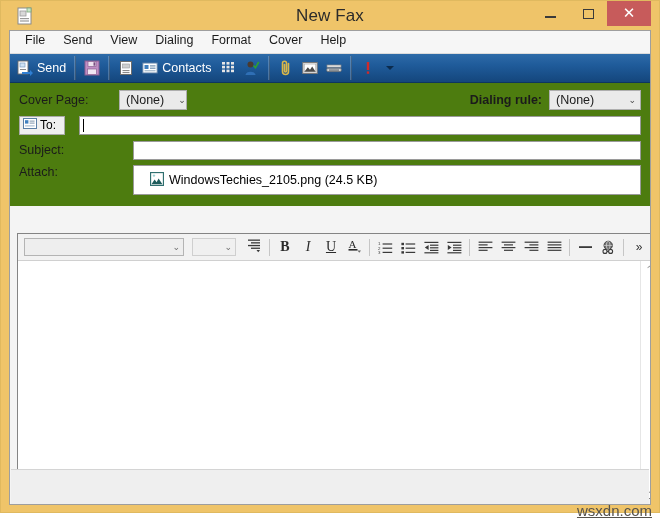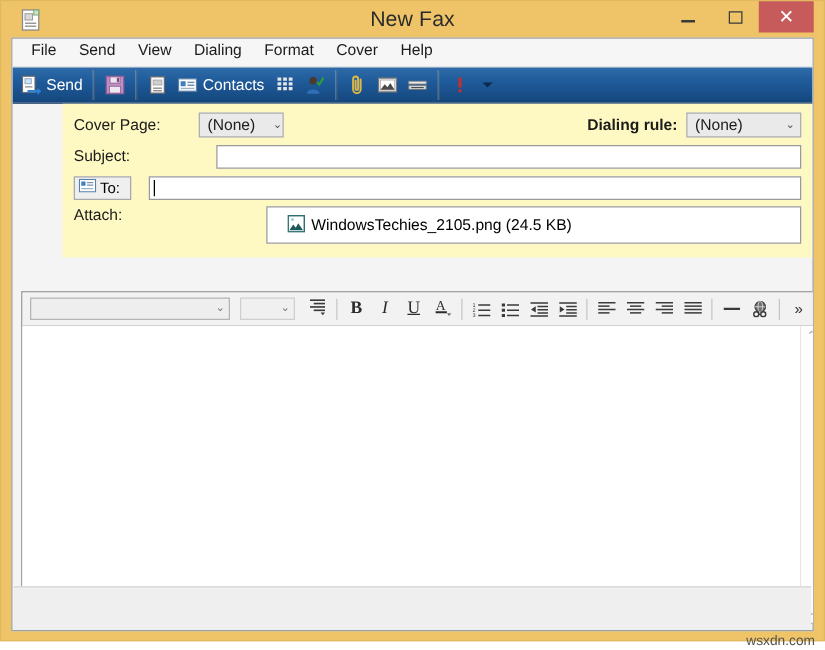--- a/index.html
+++ b/index.html
@@ -150,31 +150,30 @@
   .tb-caret {
     width: 0; height: 0;
     border-left: 4px solid transparent;
     border-right: 4px solid transparent;
     border-top: 4px solid #0b2b4d;
     margin-left: 6px;
   }
 
   
   .fields {
-    background: #fef9c3;
+    background: #4d7c0f;
     padding: 7px 9px 4px 9px;
-    margin-left: 40px;
   }
   .row {
     display: flex;
     align-items: center;
     margin-bottom: 5px;
     height: 20px;
   }
-  .row.attach { height: 32px; align-items: flex-start; gap: 40px; }
+  .row.attach { height: 32px; align-items: flex-start; }
   .lbl {
     width: 100px;
     font-size: 12.5px;
     color: #1b1b1b;
   }
   .combo {
     height: 20px;
     border: 1px solid #aeaeae;
     background: #eaeaea;
     display: flex;
@@ -344,23 +343,24 @@
     height: 34px;
     background: #efefef;
     border-top: 1px solid #d4d4d4;
   }
 
   
   .watermark {
     position: absolute;
     right: 8px;
     bottom: 1px;
-    font-size: 11px;
+    font-size: 15px;
     color: #55524c;
     font-family: "Liberation Sans", sans-serif;
+    text-decoration: underline;
   }
 </style>
 </head>
 <body>
 
 <div class="window">
 
   <div class="titlebar">
     <span class="title-icon">
       <svg width="20" height="20" viewBox="0 0 20 20">
@@ -532,45 +532,45 @@
         </div>
         <span class="spacer"></span>
         <span class="dial-lbl">Dialing rule:</span>
         <div class="combo dial">
           <span>(None)</span>
           <span class="chev">⌄</span>
         </div>
       </div>
 
       <div class="row">
-        <span class="lbl">Subject:</span>
-        <div class="text-input">
-          <span></span>
-        </div>
-      </div>
-
-      <div class="row">
         <div class="to-btn">
           <span>
             <svg width="14" height="11" viewBox="0 0 14 11">
               <rect x="0.5" y="0.5" width="13" height="10" fill="#ffffff" stroke="#5b7fa6" stroke-width="1"></rect>
               <rect x="2" y="2.2" width="3.4" height="3.4" fill="#3f7fbf"></rect>
               <rect x="6.6" y="2.6" width="5" height="1" fill="#7d94ab"></rect>
               <rect x="6.6" y="4.6" width="5" height="1" fill="#7d94ab"></rect>
               <rect x="2" y="7.4" width="9.6" height="1" fill="#9ab2c8"></rect>
             </svg>
           </span>
           <span>To:</span>
         </div>
         <div class="text-input">
           <span class="caret-bar"></span>
           <span></span>
         </div>
       </div>
 
+      <div class="row">
+        <span class="lbl">Subject:</span>
+        <div class="text-input">
+          <span></span>
+        </div>
+      </div>
+
       <div class="row attach">
         <span class="lbl">Attach:</span>
         <div class="attach-box">
           <span>
             <svg width="14" height="14" viewBox="0 0 14 14">
               <rect x="0.5" y="0.5" width="13" height="13" fill="#ffffff" stroke="#2f6f6f" stroke-width="1.3"></rect>
               <path d="M1.5 12.2 L4.6 7.6 L6.6 10.2 L8.6 6.6 L12.4 12.2 Z" fill="#1d5b5b"></path>
               <circle cx="4" cy="3.6" r="1.2" fill="#9fd2d2"></circle>
             </svg>
           </span>

